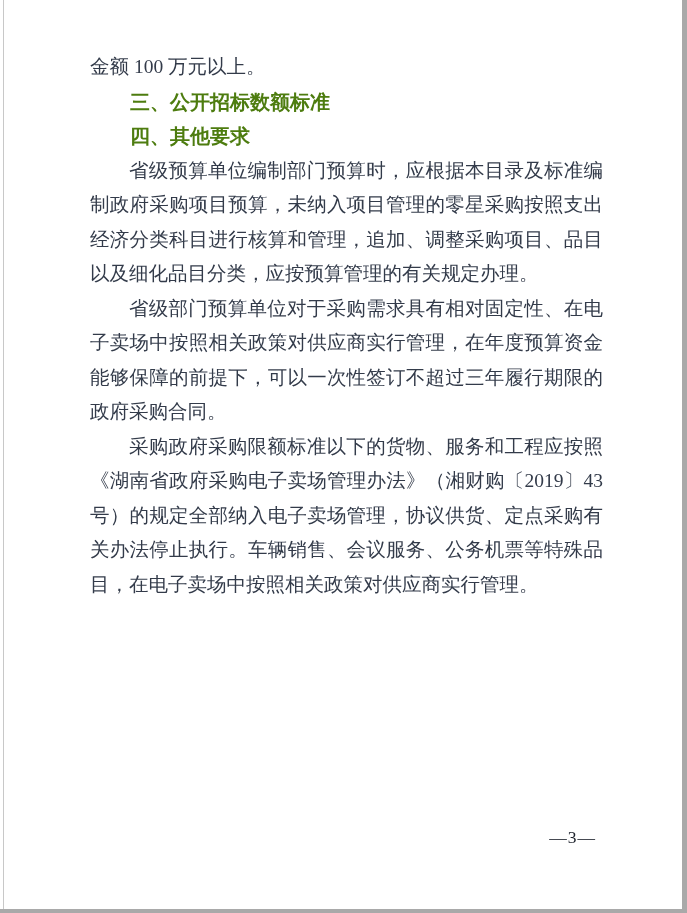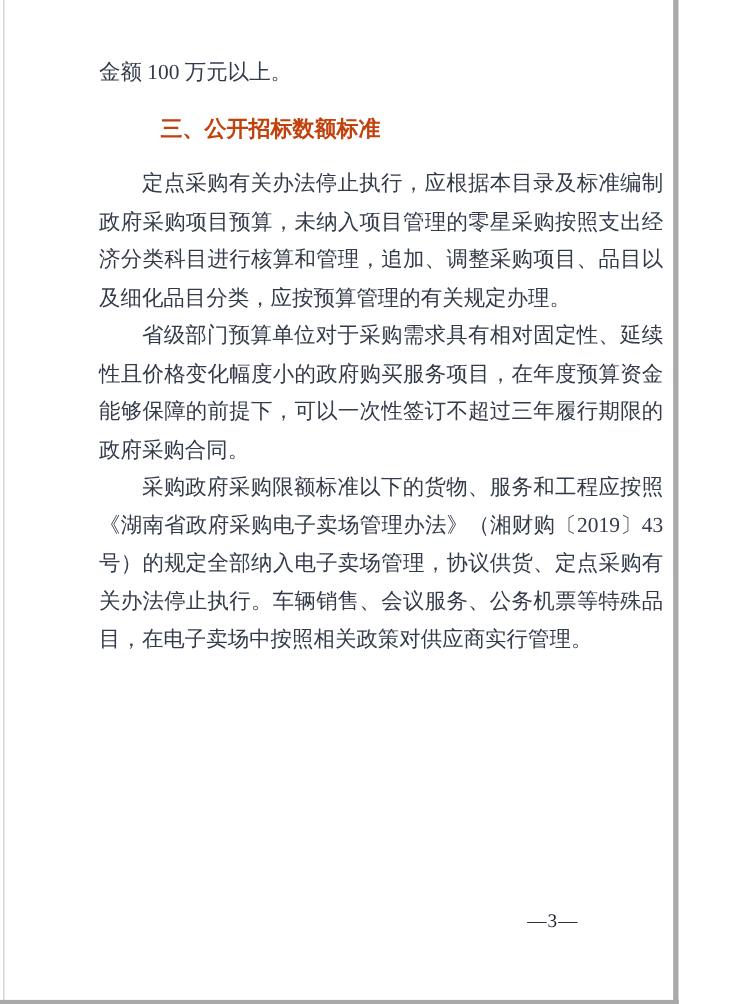--- a/index.html
+++ b/index.html
@@ -2,21 +2,21 @@
 <html><head>
 <meta charset="utf-8">
 <style>
   html, body {
     margin: 0;
     padding: 0;
     background: #ffffff;
   }
   .doc {
     position: relative;
-    width: 617px;
+    width: 687px;
     height: 913px;
     background: #ffffff;
     overflow: hidden;
     font-family: "Liberation Serif", "DejaVu Serif", serif;
   }
   
   .edge-left {
     position: absolute;
     left: 3px; top: 0;
     width: 1px; height: 913px;
@@ -41,25 +41,25 @@
     width: 513px;
     color: #333b4a;
     font-size: 19.5px;
     line-height: 34.5px;
     text-align: justify;
   }
   .content p { margin: 0; }
   .para { text-indent: 2em; }
   .cont { text-indent: 0; }
   .head {
-    margin: 16px;
+    margin: 0;
     font-family: "Liberation Sans", "DejaVu Sans", sans-serif;
     font-weight: 700;
     font-size: 20px;
-    color: #c2410c;
+    color: #4d7c0f;
     text-indent: 2em;
     line-height: 34.5px;
     text-align: left;
   }
   .pageno {
     position: absolute;
     top: 827px;
     right: 91px;
     font-size: 17.5px;
     line-height: 20px;
@@ -71,22 +71,23 @@
 </head>
 <body>
 
 <div class="doc">
 
   <div class="edge-left"></div>
 
   <div class="content">
     <p class="cont">金额 100 万元以上。</p>
     <h2 class="head">三、公开招标数额标准</h2>
-    <p class="para">定点采购有关办法停止执行，应根据本目录及标准编制政府采购项目预算，未纳入项目管理的零星采购按照支出经济分类科目进行核算和管理，追加、调整采购项目、品目以及细化品目分类，应按预算管理的有关规定办理。</p>
-    <p class="para">省级部门预算单位对于采购需求具有相对固定性、延续性且价格变化幅度小的政府购买服务项目，在年度预算资金能够保障的前提下，可以一次性签订不超过三年履行期限的政府采购合同。</p>
+    <h2 class="head">四、其他要求</h2>
+    <p class="para">省级预算单位编制部门预算时，应根据本目录及标准编制政府采购项目预算，未纳入项目管理的零星采购按照支出经济分类科目进行核算和管理，追加、调整采购项目、品目以及细化品目分类，应按预算管理的有关规定办理。</p>
+    <p class="para">省级部门预算单位对于采购需求具有相对固定性、在电子卖场中按照相关政策对供应商实行管理，在年度预算资金能够保障的前提下，可以一次性签订不超过三年履行期限的政府采购合同。</p>
     <p class="para">采购政府采购限额标准以下的货物、服务和工程应按照《湖南省政府采购电子卖场管理办法》（湘财购〔2019〕43 号）的规定全部纳入电子卖场管理，协议供货、定点采购有关办法停止执行。车辆销售、会议服务、公务机票等特殊品目，在电子卖场中按照相关政策对供应商实行管理。</p>
   </div>
 
   <div class="pageno">—3—</div>
 
   <div class="edge-right"></div>
   <div class="edge-bottom"></div>
 
 </div>
 

